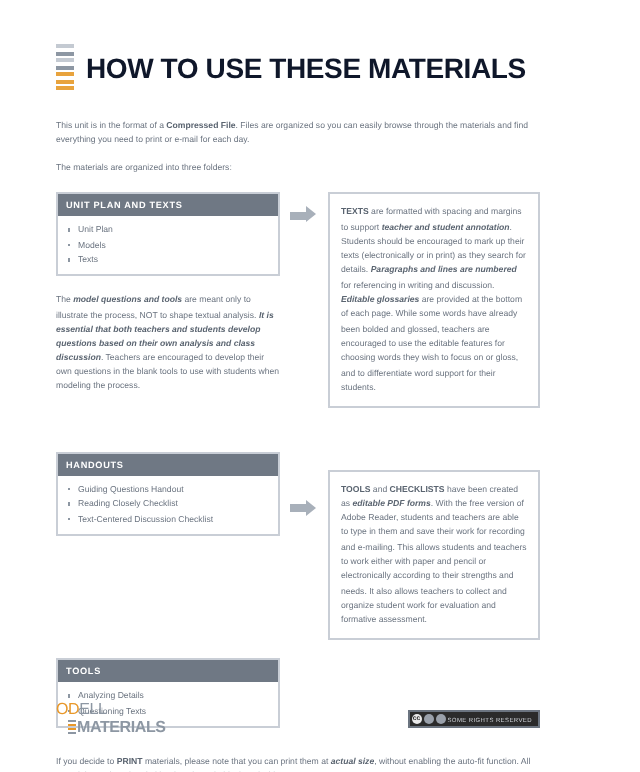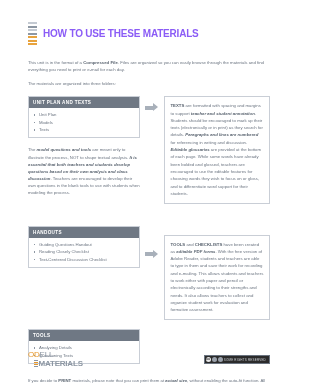--- a/index.html
+++ b/index.html
@@ -40,23 +40,23 @@
   .title-icon i {
     display: block;
     height: 2px;
     background: #8d97a3;
   }
   .title-icon i.o1 { background: #e8a33d; }
   .title-icon i.o2 { background: #e8a33d; }
   .title-icon i.o3 { background: #e8a33d; }
   .title-icon i.w  { background: #c4cad2; }
   .page-title {
-    font-size: 10px;
+    font-size: 14px;
     font-weight: bold;
-    color: #8b5cf6;
+    color: #0f172a;
     letter-spacing: -0.2px;
     line-height: 1;
     white-space: nowrap;
   }
 
   
   .para {
     font-size: 4.3px;
     line-height: 1.65;
     color: #6b7480;

